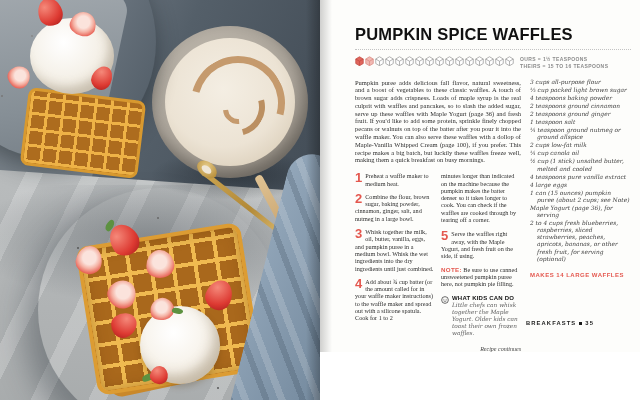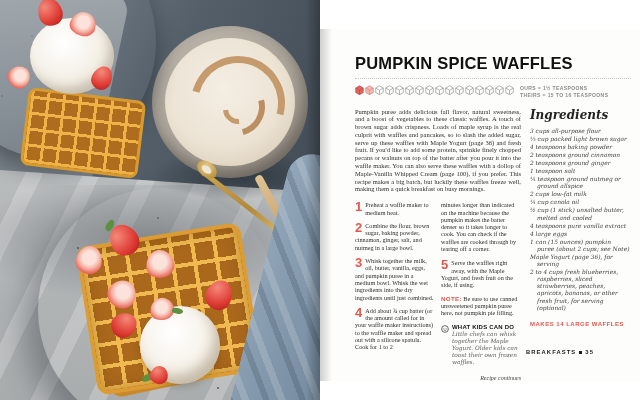--- a/index.html
+++ b/index.html
@@ -89,21 +89,21 @@
   .ph-cloth-right{left:255px;top:160px;width:130px;height:300px;transform:rotate(14deg);
      background:
        repeating-linear-gradient(55deg,rgba(255,255,255,.16) 0 7px,rgba(0,0,0,0) 7px 20px,rgba(30,45,60,.18) 20px 26px,rgba(0,0,0,0) 26px 34px),
        linear-gradient(100deg,#93a7ba,#7b90a4 55%,#698095);
      border-radius:26px;}
   .ph-spine-shade{right:0;top:0;width:14px;height:400px;
      background:linear-gradient(90deg,rgba(0,0,0,0),rgba(0,0,0,.28));}
 
   
   .recipe-page{position:relative;width:320px;height:352px;background:#fdfdfb;
-     box-sizing:border-box;padding:26px 10px 0 35px;margin-top:29px;}
+     box-sizing:border-box;padding:26px 10px 0 35px;}
   .recipe-page::before{content:"";position:absolute;left:0;top:0;bottom:0;width:12px;
      background:linear-gradient(90deg,rgba(0,0,0,.18),rgba(0,0,0,0));}
   .r-title{margin:0;font-size:16.5px;line-height:1.0;font-weight:800;letter-spacing:.2px;color:#111;}
   .r-subtitle{margin:2px 0 0 0;font-size:10px;font-weight:800;letter-spacing:.8px;color:#111;}
   .r-divider{border:none;border-top:1.5px dotted #c3c3c3;margin:6px 0 5px 0;width:276px;}
   .sugar-row{display:flex;align-items:flex-start;gap:6px;}
   .cubes{display:flex;gap:1px;padding-top:1px;}
   .cube{display:inline-block;line-height:0;}
   .cube svg{display:block;}
   .cube-empty .cf{fill:#ffffff;stroke:#9a9a9a;stroke-width:1;}
@@ -352,21 +352,20 @@
                 <div class="kids-head">WHAT KIDS CAN DO</div>
                 <div class="kids-text">Little chefs can whisk together the Maple Yogurt. Older kids can toast their own frozen waffles.</div>
               </div>
             </div>
             <div class="recipe-continues">Recipe continues</div>
           </div>
         </div>
       </div>
 
       <aside class="ingredients">
-        <div class="ing-head">Ingredients</div>
         <ul class="ing-list">
           <li>3 cups all-purpose flour</li>
           <li>⅓ cup packed light brown sugar</li>
           <li>4 teaspoons baking powder</li>
           <li>2 teaspoons ground cinnamon</li>
           <li>2 teaspoons ground ginger</li>
           <li>1 teaspoon salt</li>
           <li>¼ teaspoon ground nutmeg or ground allspice</li>
           <li>2 cups low-fat milk</li>
           <li>¼ cup canola oil</li>

